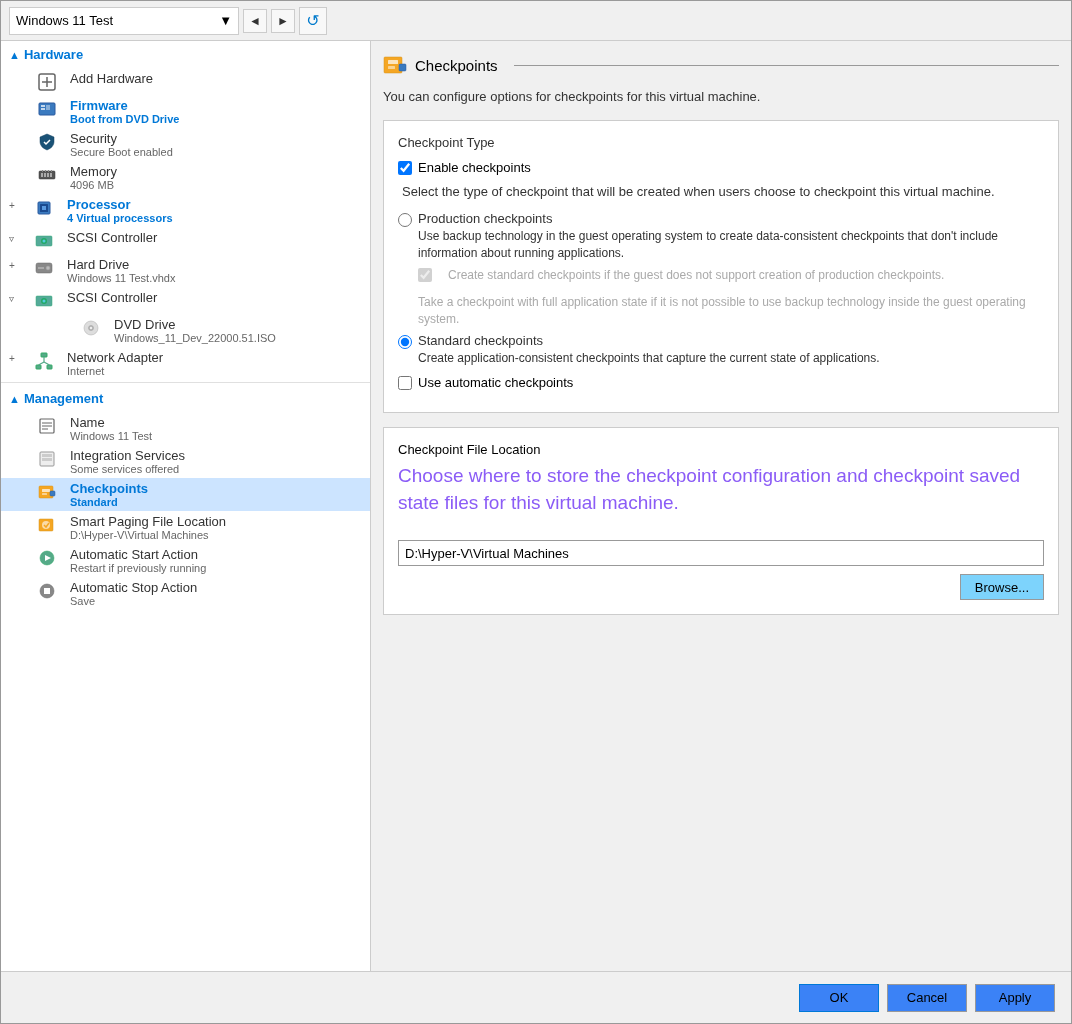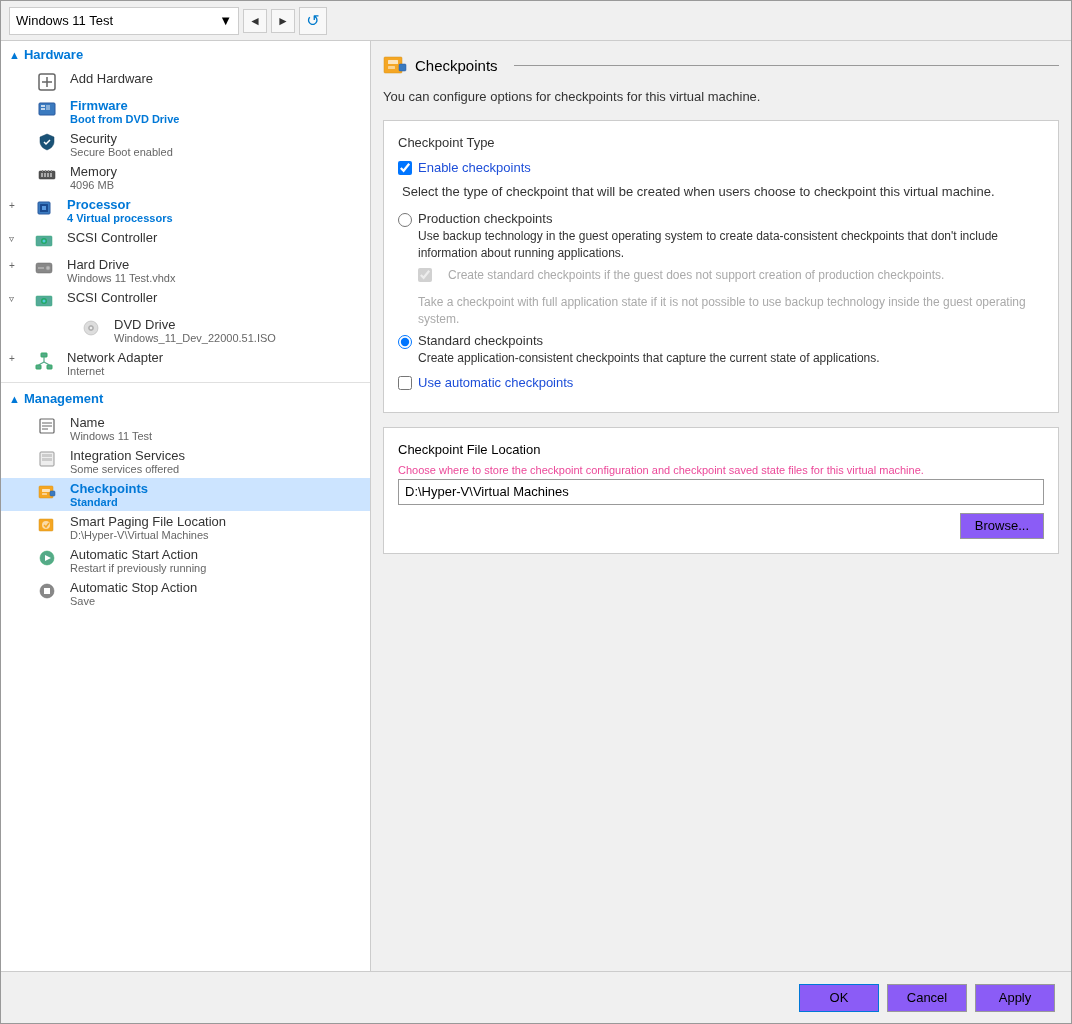--- a/index.html
+++ b/index.html
@@ -49,45 +49,45 @@
     .panel-title { font-size: 15px; font-weight: normal; }
     .panel-divider { flex: 1; height: 1px; background: #999; margin-left: 8px; }
     
     .description { margin-bottom: 16px; font-size: 13px; color: #333; }
     
     .section-box { background: white; border: 1px solid #ccc; padding: 14px; margin-bottom: 14px; }
     .section-title { font-size: 13px; font-weight: normal; margin-bottom: 10px; color: #333; }
     
     .checkbox-row { display: flex; align-items: center; gap: 6px; margin-bottom: 8px; }
     .checkbox-row input[type=checkbox] { width: 14px; height: 14px; cursor: pointer; }
-    .checkbox-label { font-size: 13px; color: #1d4ed8; }
+    .checkbox-label { font-size: 13px; color: #000000; }
     
     .indent-text { margin-left: 4px; font-size: 13px; color: #333; margin-bottom: 10px; line-height: 1.4; }
     
     .radio-row { display: flex; align-items: flex-start; gap: 6px; margin-bottom: 6px; }
     .radio-row input[type=radio] { width: 14px; height: 14px; margin-top: 2px; cursor: pointer; flex-shrink: 0; }
     .radio-content { display: flex; flex-direction: column; }
     .radio-label { font-size: 13px; color: #333; font-weight: normal; }
     .radio-desc { font-size: 12px; color: #333; line-height: 1.4; margin-top: 2px; }
     
     .disabled-text { font-size: 12px; color: #aaa; line-height: 1.4; margin-left: 20px; margin-bottom: 6px; }
     .disabled-checkbox { display: flex; align-items: flex-start; gap: 16px; margin-left: 20px; margin-bottom: 6px; }
     .disabled-checkbox input { width: 14px; height: 14px; }
     .disabled-checkbox label { font-size: 12px; color: #aaa; }
     
     .file-location-section { background: white; border: 1px solid #ccc; padding: 14px; }
     .file-location-title { font-size: 13px; font-weight: normal; margin-bottom: 6px; }
-    .file-location-desc { font-size: 11px; color: #ec4899; margin-bottom: 0; line-height: 1.4; }
+    .file-location-desc { font-size: 19px; color: #8b5cf6; margin-bottom: 24px; line-height: 1.4; }
     .file-input-row { display: flex; align-items: center; gap: 6px; margin-bottom: 8px; }
     .file-input { flex: 1; height: 26px; border: 1px solid #999; padding: 2px 6px; font-size: 13px; background: white; }
     
-    .browse-btn { height: 26px; padding: 2px 14px; border: 1px solid #999; background: #8b5cf6; font-size: 13px; cursor: pointer; white-space: nowrap; }
+    .browse-btn { height: 26px; padding: 2px 14px; border: 1px solid #999; background: #7dd3fc; font-size: 13px; cursor: pointer; white-space: nowrap; }
     
     .bottom-bar { background: #f0f0f0; border-top: 1px solid #ccc; padding: 10px 16px; display: flex; justify-content: flex-end; gap: 8px; flex-shrink: 0; height: 52px; align-items: center; }
-    .bottom-btn { height: 28px; min-width: 80px; padding: 2px 16px; border: 1px solid #999; background: #8b5cf6; font-size: 13px; cursor: pointer; }
+    .bottom-btn { height: 28px; min-width: 80px; padding: 2px 16px; border: 1px solid #999; background: #3b82f6; font-size: 13px; cursor: pointer; }
     .bottom-btn.primary { border-color: #0078d7; }
     
     .separator { height: 1px; background: #e0e0e0; margin: 2px 0; }
   </style>
 </head>
 <body>
 
 <div class="window">
 
 

